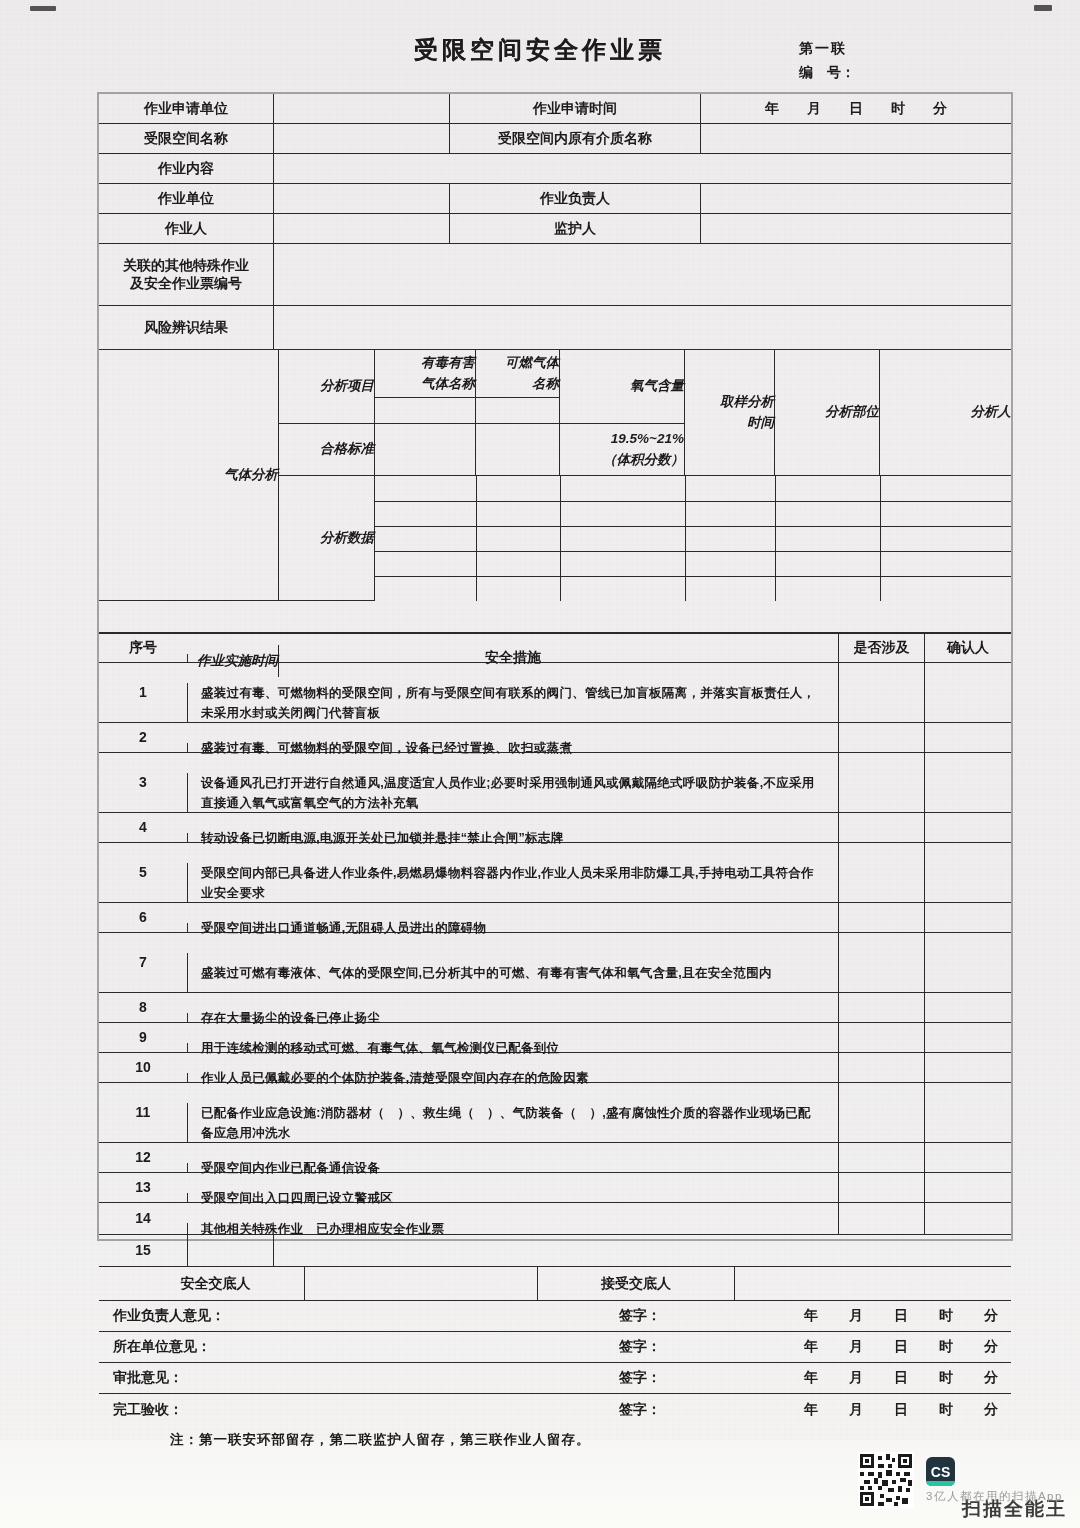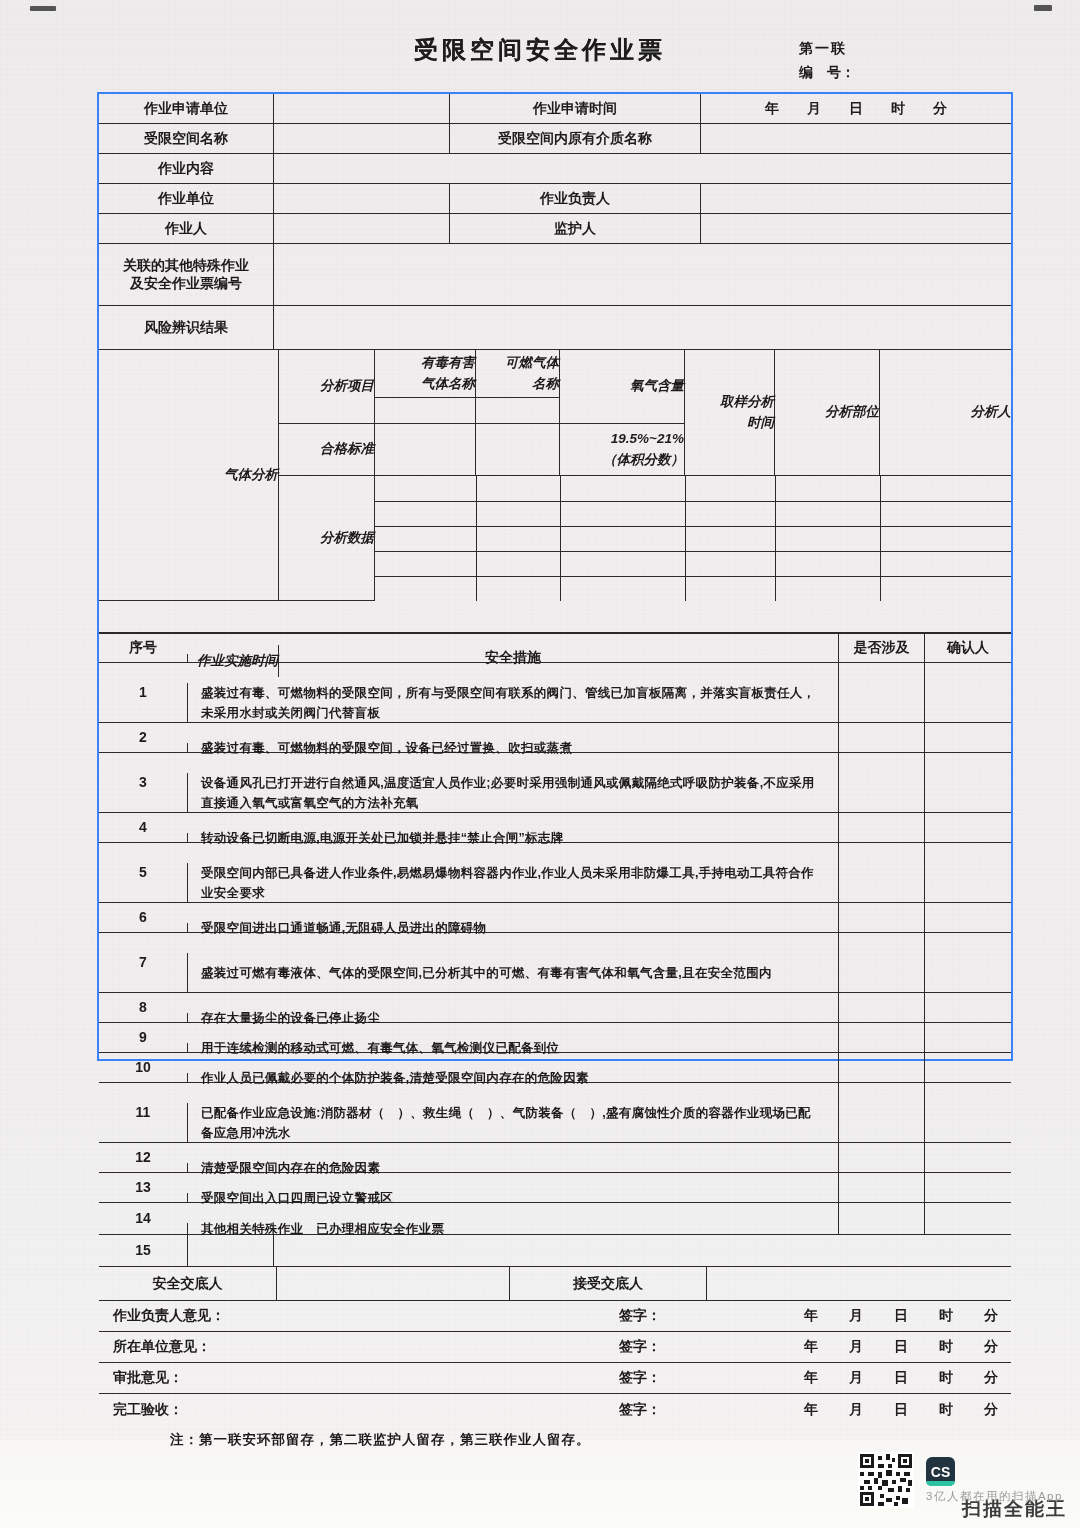--- a/index.html
+++ b/index.html
@@ -29,22 +29,22 @@
   .title{
     position:absolute;left:0;top:34px;width:1080px;text-align:center;
     font-size:24px;font-weight:700;letter-spacing:4px;
     text-shadow:0 0 .6px rgba(20,20,20,.8);
   }
   .copy-label{position:absolute;left:799px;top:40px;font-size:14px;font-weight:700;letter-spacing:2px;}
   .number-label{position:absolute;left:799px;top:64px;font-size:14px;font-weight:700;}
 
   
   .form{
-    position:absolute;left:97px;top:92px;width:916px;height:969px;
-    border:2px solid #3b82f6;box-sizing:border-box;
+    position:absolute;left:97px;top:92px;width:916px;height:1149px;
+    border:2px solid #a3a3a3;box-sizing:border-box;
     font-weight:700;
   }
   .row{display:flex;box-sizing:border-box;border-bottom:1.5px solid #2b2929;}
   .cell{box-sizing:border-box;display:flex;align-items:center;justify-content:center;
         font-size:14px;text-align:center;line-height:1.25;}
   .cell + .cell{border-left:1.5px solid #2b2929;}
   .grow{flex:1 1 auto;}
   .w174{flex:0 0 174px;} .w176{flex:0 0 176px;} .w251{flex:0 0 251px;}
   .h30{height:30px;} .h44{height:44px;} .h62{height:62px;}
 
@@ -64,21 +64,21 @@
   
   .m-head{height:30px;border-top:.5px solid #2b2929;}
   .m-head .cell{font-size:14px;}
   .w88{flex:0 0 88px;} .w651{flex:0 0 651px;margin-top:20px;} .w86{flex:0 0 86px;}
   .m-text{justify-content:flex-start;text-align:left;padding:2px 22px 2px 13px;
           font-size:12.5px;line-height:1.6;letter-spacing:.3px;}
   .mh30{height:30px;} .mh32{height:32px;} .mh60{height:60px;}
   .extra-label{margin-left:250px;}
 
   
-  .w177{flex:0 0 177px;} .w233{flex:0 0 233px;} .w197{flex:0 0 197px;}
+  .w177{flex:0 0 177px;margin-left:28px;} .w233{flex:0 0 233px;} .w197{flex:0 0 197px;}
   .sign-row{position:relative;height:31px;border-bottom:1.5px solid #2b2929;box-sizing:border-box;}
   .sign-row:last-child{border-bottom:none;}
   .sign-row .lab{position:absolute;left:14px;top:50%;transform:translateY(-50%);font-size:14px;}
   .sign-row .sig{position:absolute;left:520px;top:50%;transform:translateY(-50%);font-size:14px;}
   .sign-row .dt{position:absolute;right:12px;top:50%;transform:translateY(-50%);font-size:14px;letter-spacing:1px;}
 
   .note{position:absolute;left:170px;top:1431px;font-size:13.5px;font-weight:700;letter-spacing:1px;}
 
   
   .qr{position:absolute;left:858px;top:1452px;width:56px;height:56px;background:#fff;}
@@ -291,21 +291,21 @@
       <div class="cell grow"></div>
     </div>
     <div class="row mh60">
       <div class="cell w88">11</div>
       <div class="cell w651 m-text">已配备作业应急设施:消防器材（　）、救生绳（　）、气防装备（　）,盛有腐蚀性介质的容器作业现场已配备应急用冲洗水</div>
       <div class="cell w86"></div>
       <div class="cell grow"></div>
     </div>
     <div class="row mh30">
       <div class="cell w88">12</div>
-      <div class="cell w651 m-text">清楚受限空间内存在的危险因素</div>
+      <div class="cell w651 m-text">受限空间内作业已配备通信设备</div>
       <div class="cell w86"></div>
       <div class="cell grow"></div>
     </div>
     <div class="row mh30">
       <div class="cell w88">13</div>
       <div class="cell w651 m-text">受限空间出入口四周已设立警戒区</div>
       <div class="cell w86"></div>
       <div class="cell grow"></div>
     </div>
     <div class="row mh32">

